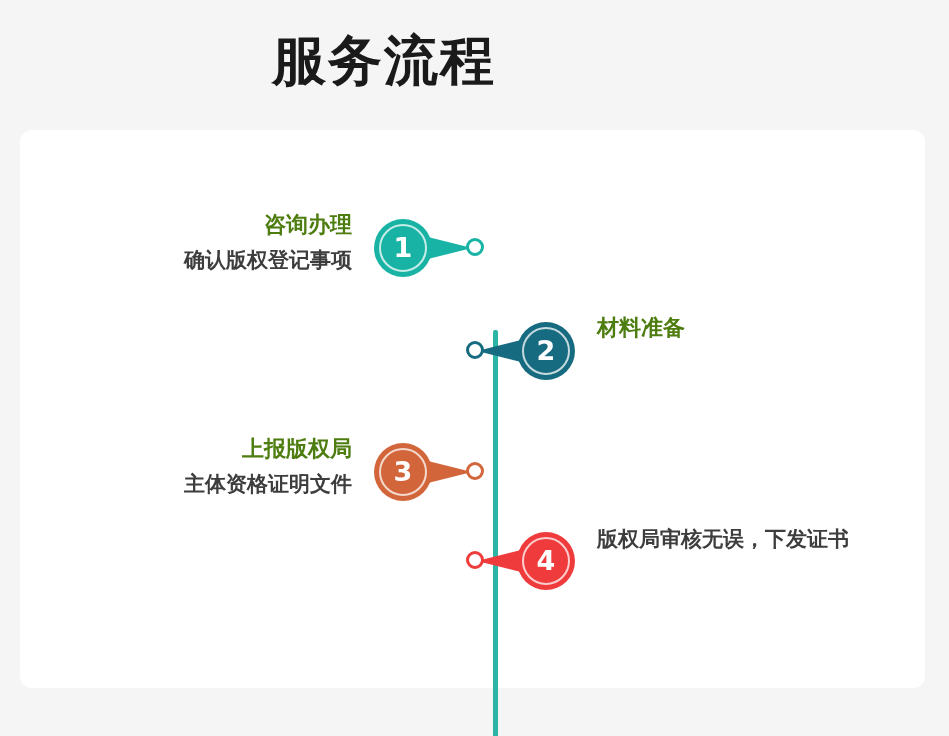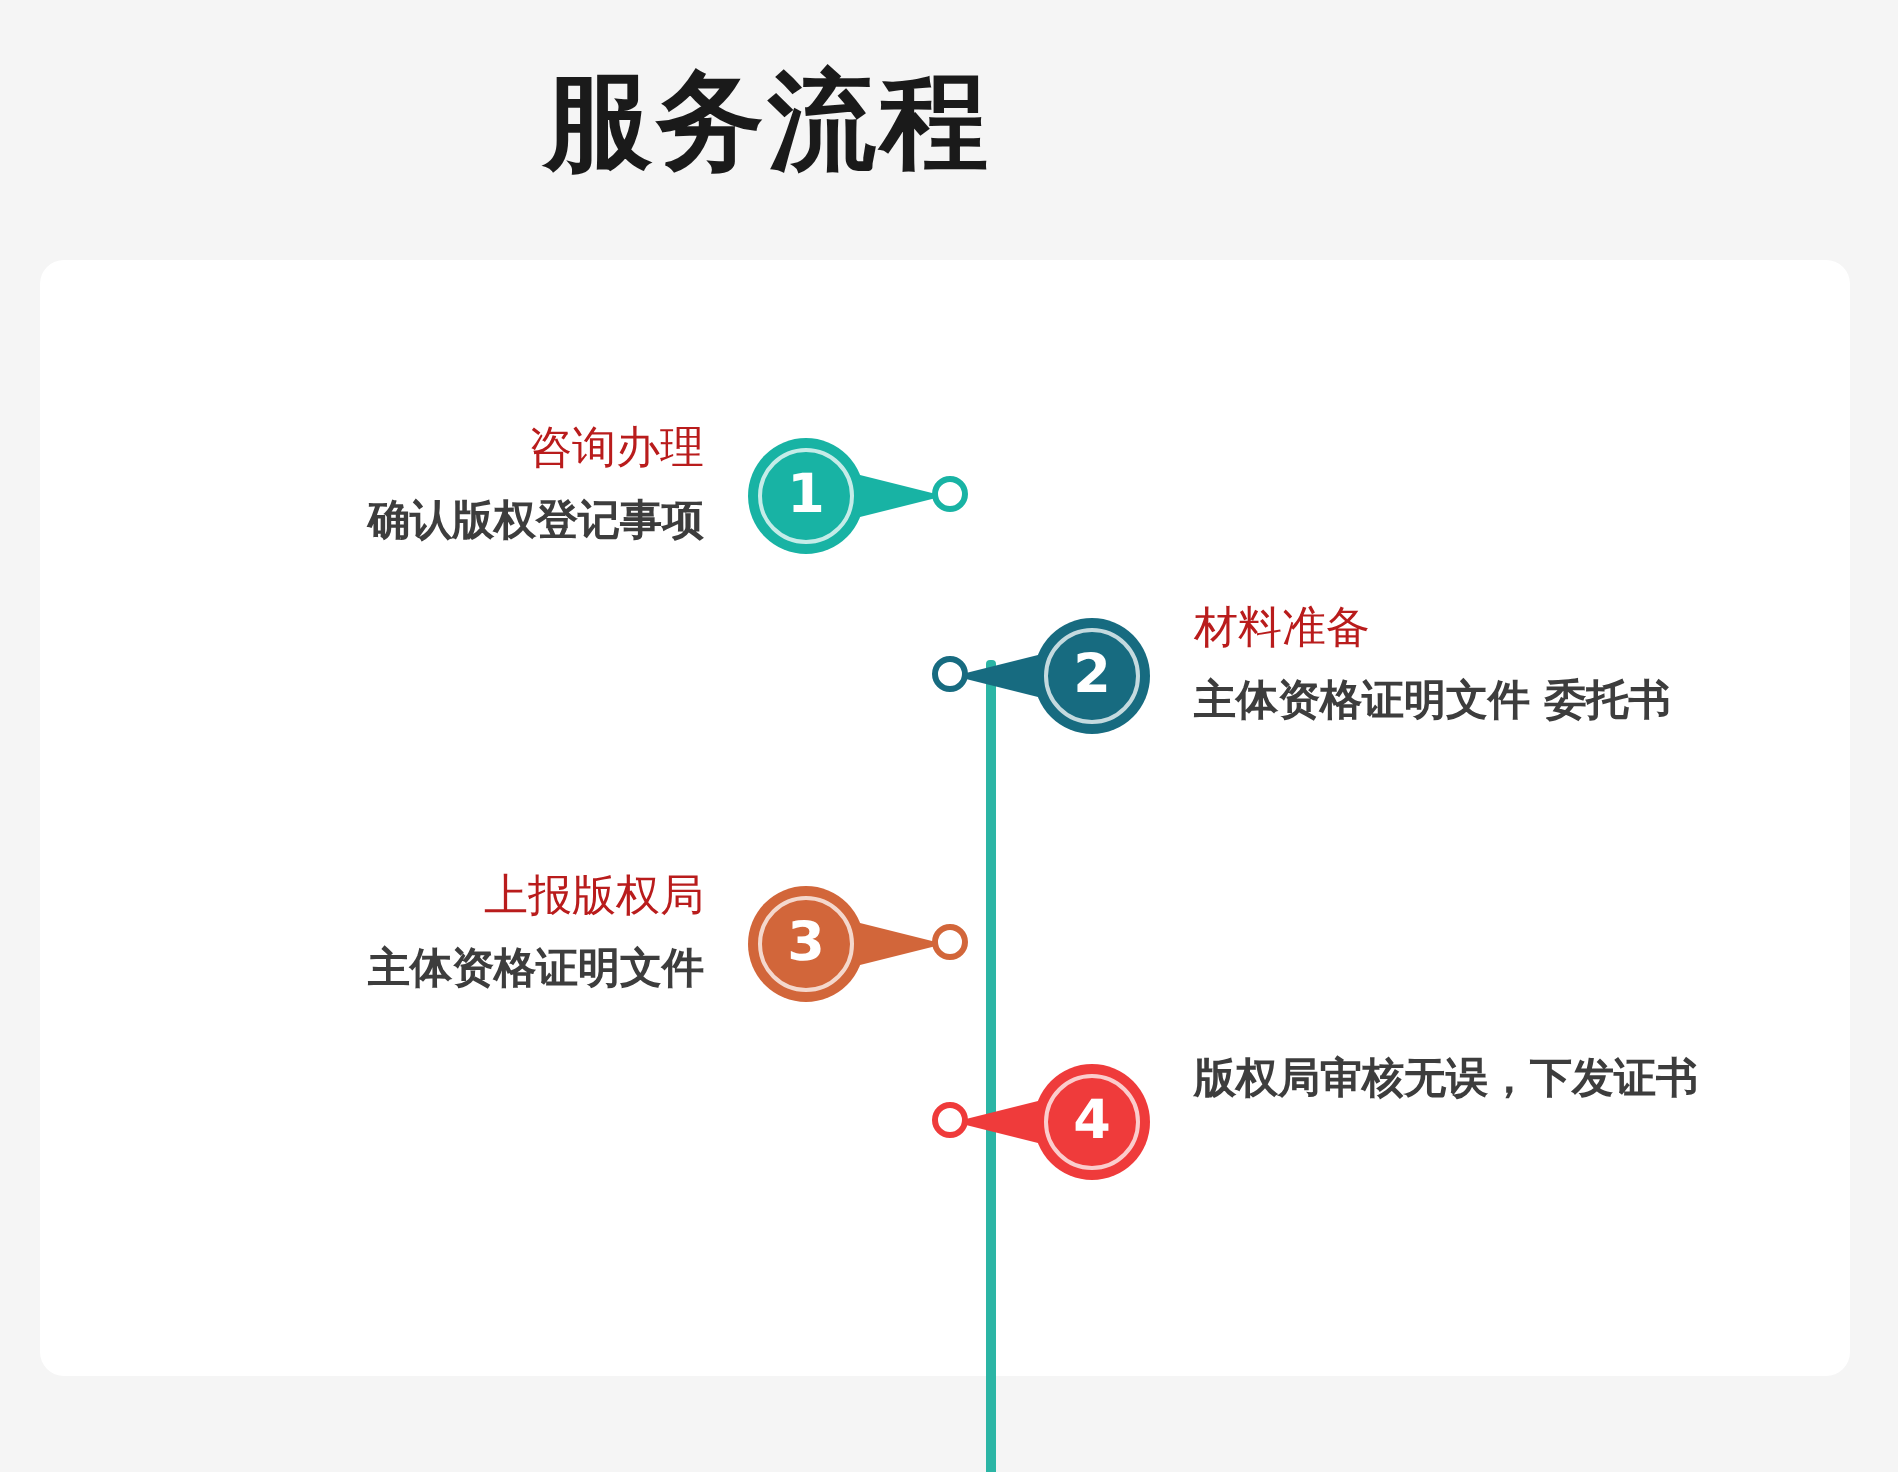--- a/index.html
+++ b/index.html
@@ -50,42 +50,42 @@
     border-radius: 2px;
   }
   
   .step {
     position: absolute;
     left: 0;
     width: 949px;
     height: 90px;
   }
   .step-1 { top: 202px; }
-  .step-2 { top: 292px; }
+  .step-2 { top: 305px; }
   .step-3 { top: 426px; }
   .step-4 { top: 515px; }
 
   
   .txt {
     position: absolute;
     top: 6px;
   }
   .txt-left {
     right: 597px;
     text-align: right;
   }
   .txt-right {
     left: 597px;
     text-align: left;
   }
   .txt .t-title {
     font-size: 22px;
     line-height: 34px;
-    font-weight: 400;
-    color: #b91c1c;
+    font-weight: 700;
+    color: #4d7c0f;
     white-space: nowrap;
   }
   .txt .t-sub {
     font-size: 21px;
     line-height: 36px;
     font-weight: 700;
     color: #3d3d3d;
     white-space: nowrap;
   }
 
@@ -188,21 +188,20 @@
       <div class="tail tl-teal"></div>
       <div class="ring"></div>
       <div class="num">1</div>
     </div>
     <div class="node n-teal"></div>
   </div>
 
   <div class="step step-2">
     <div class="txt txt-right">
       <div class="t-title">材料准备</div>
-      <div class="t-sub">主体资格证明文件 委托书</div>
     </div>
     <div class="marker point-left c-petrol">
       <div class="tail tr-petrol"></div>
       <div class="ring"></div>
       <div class="num">2</div>
     </div>
     <div class="node n-petrol"></div>
   </div>
 
   <div class="step step-3">

